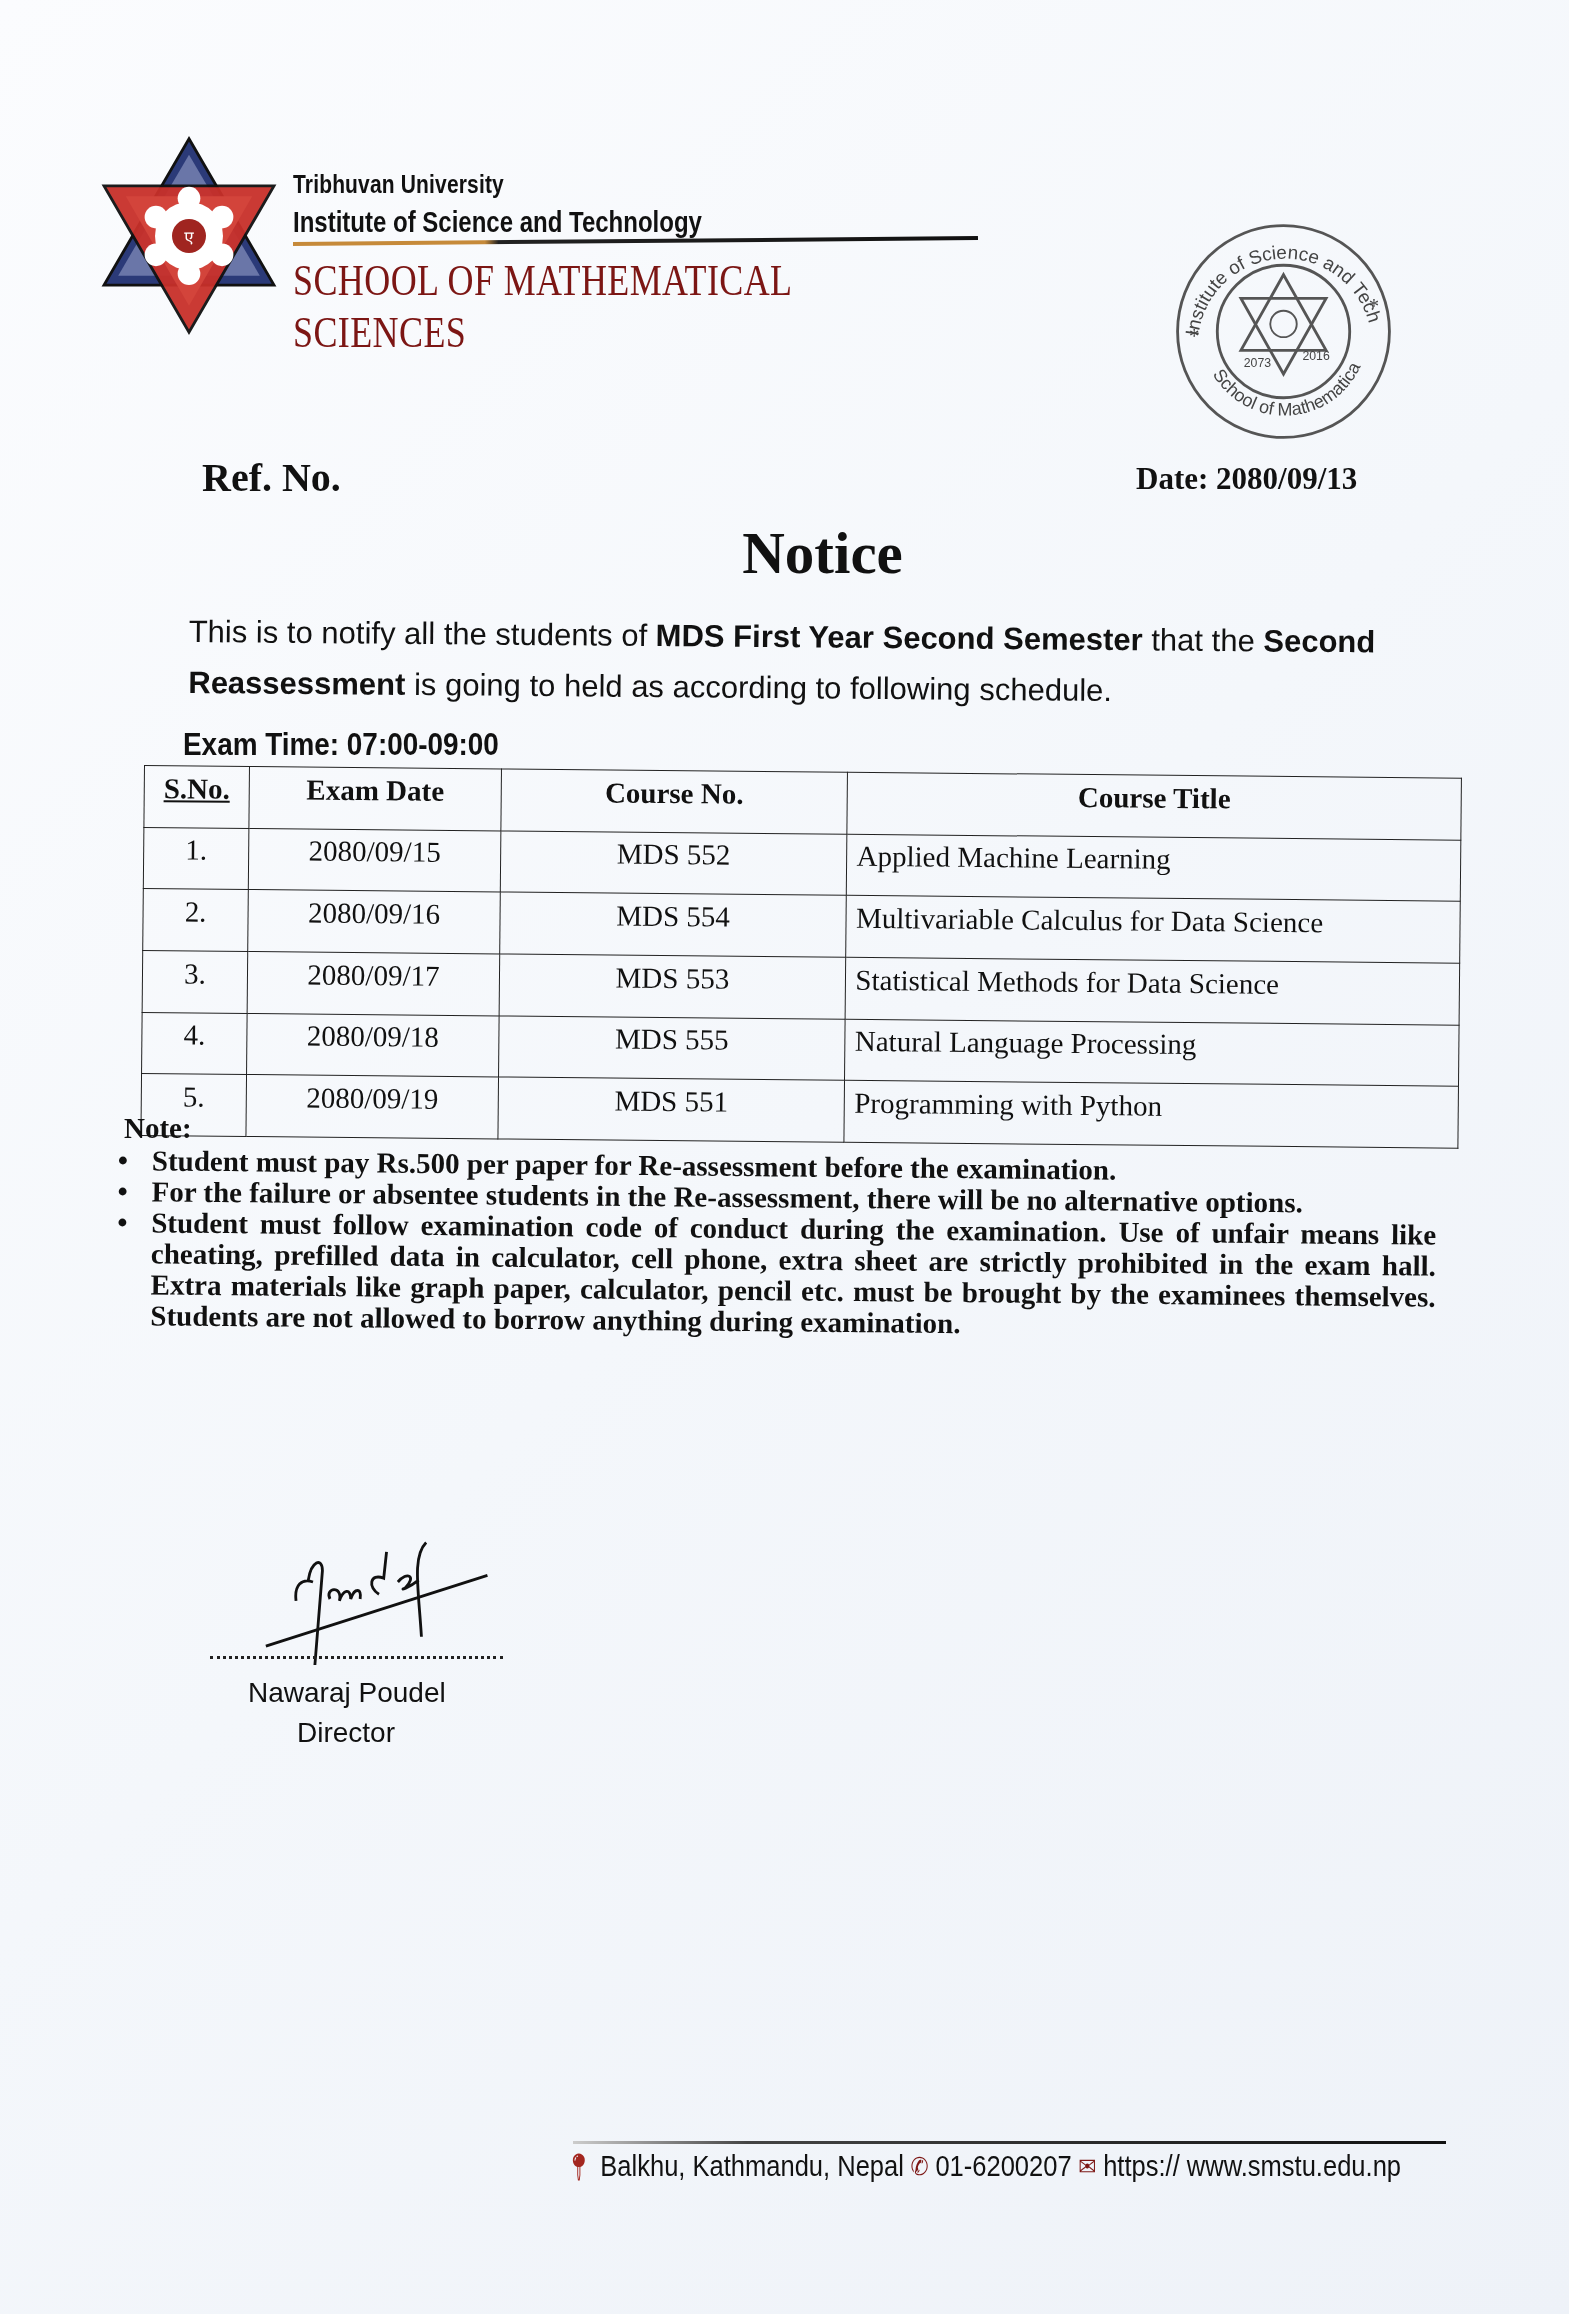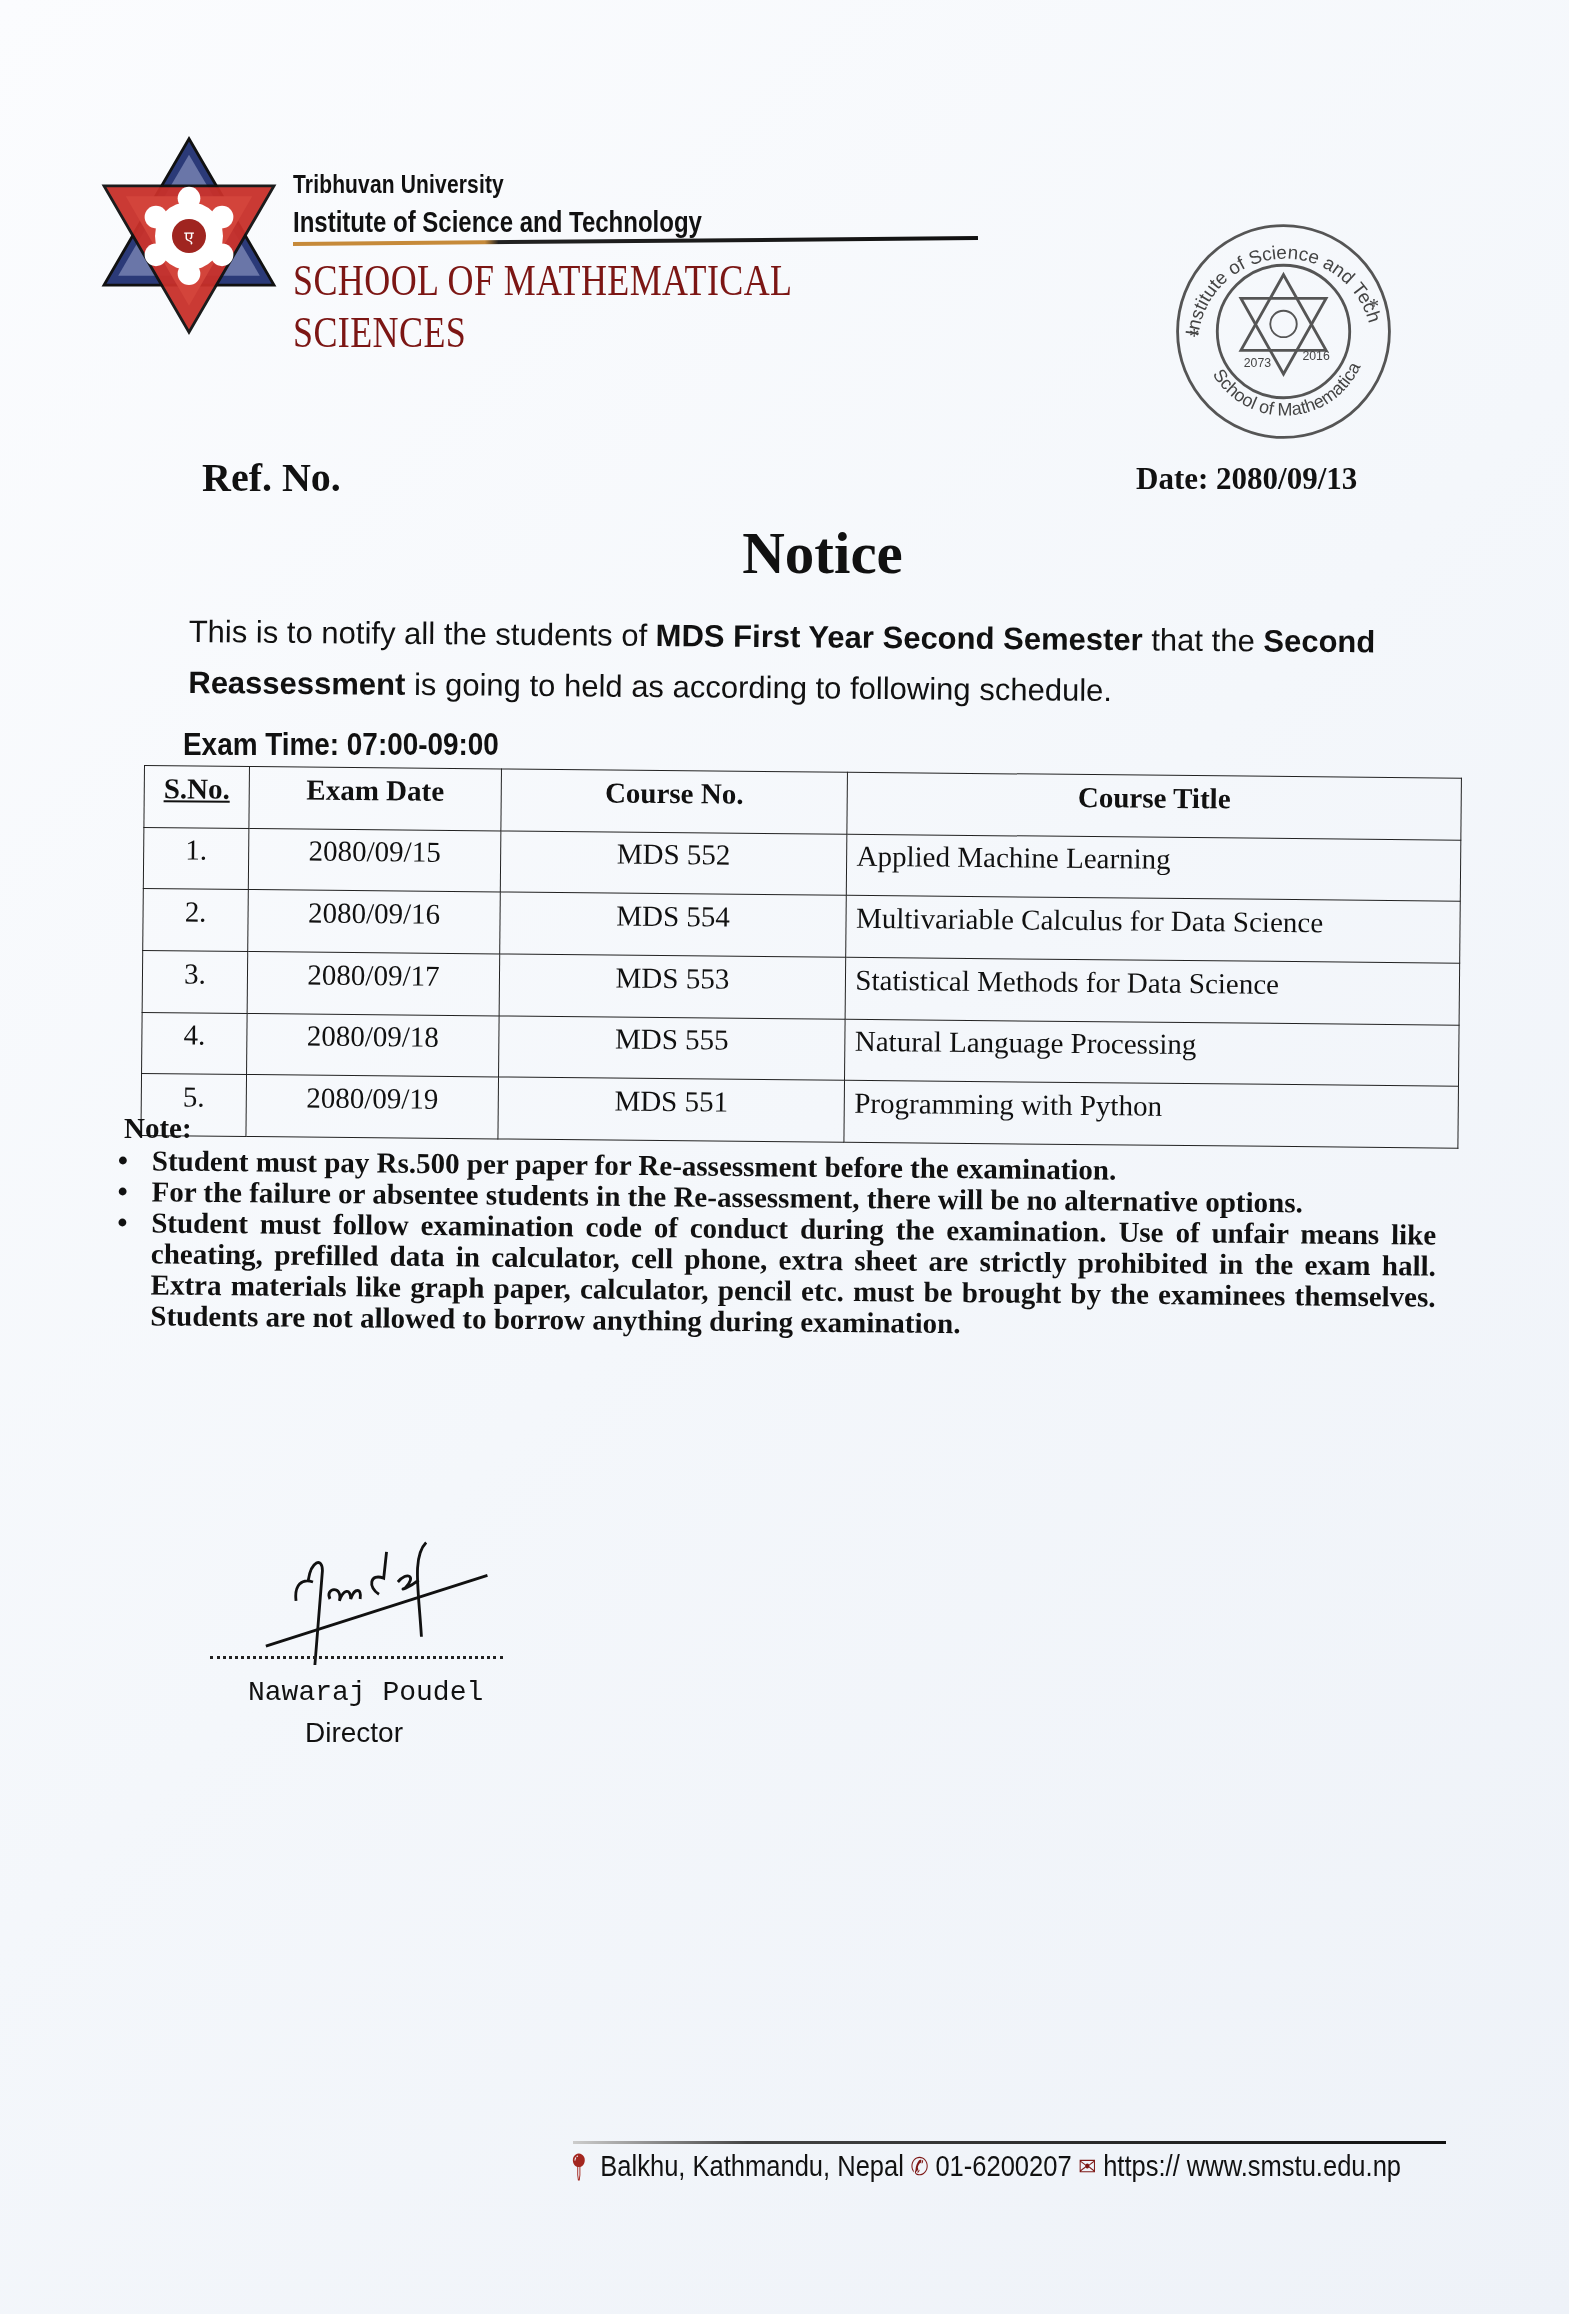--- a/index.html
+++ b/index.html
@@ -41,22 +41,22 @@
     .col-course { width: 326px; }
 
     .note-label { left: 124px; top: 1112px; font-weight: bold; font-size: 29px; }
     .notes { left: 112px; top: 1145px; width: 1325px; font-weight: bold; font-size: 29px; line-height: 31px; transform: rotate(0.55deg); transform-origin: left top; }
     .notes ul { margin: 0; padding-left: 40px; list-style: none; }
     .notes li { position: relative; margin-bottom: 0; text-align: justify; }
     .notes li::before { content: "•"; position: absolute; left: -34px; top: 0; }
 
     .signature { left: 256px; top: 1533px; width: 246px; height: 132px; }
     .dots { left: 210px; top: 1656px; width: 293px; border-bottom: 3.8px dotted #222; }
-    .sign-name { left: 248px; top: 1677px; font-family: Liberation Mono, monospace; font-size: 28px; }
-    .sign-title { left: 305px; top: 1717px; font-family: "Liberation Sans", sans-serif; font-size: 28px; }
+    .sign-name { left: 248px; top: 1677px; font-family: Liberation Sans, sans-serif; font-size: 28px; }
+    .sign-title { left: 297px; top: 1717px; font-family: "Liberation Sans", sans-serif; font-size: 28px; }
 
     .footer-rule { left: 573px; top: 2141px; width: 873px; height: 2.8px; background: linear-gradient(90deg, #ccc 0%, #444 20%, #111 100%); }
     .footer { left: 564px; top: 2150px; font-family: "Liberation Sans", sans-serif; font-size: 29px; transform: scaleX(0.88); transform-origin: left; white-space: nowrap; display: flex; align-items: center; gap: 7.6px; }
     .ficon { display: inline-block; }
     .pin { color: #a3261f; font-size: 26.5px; }
     .phone, .mail { color: #7c1614; font-size: 24.6px; }
   </style>
 </head>
 <body>
 

